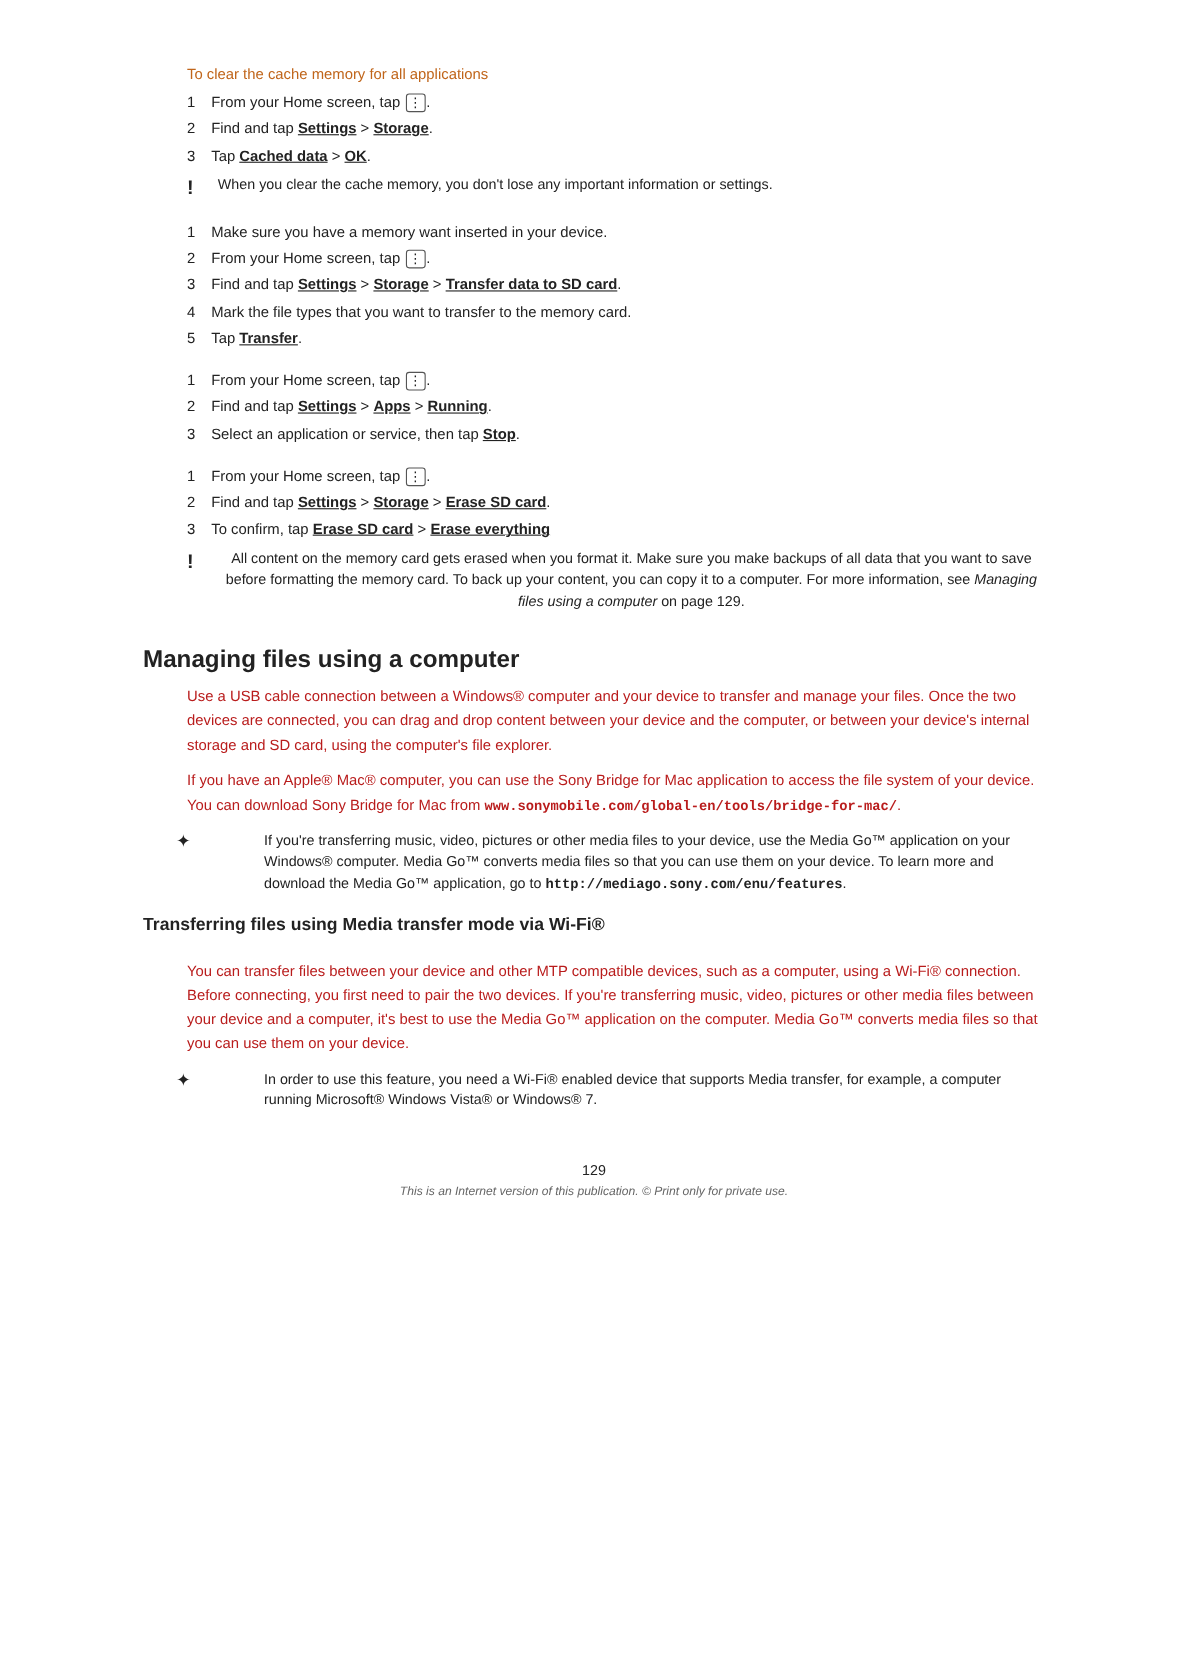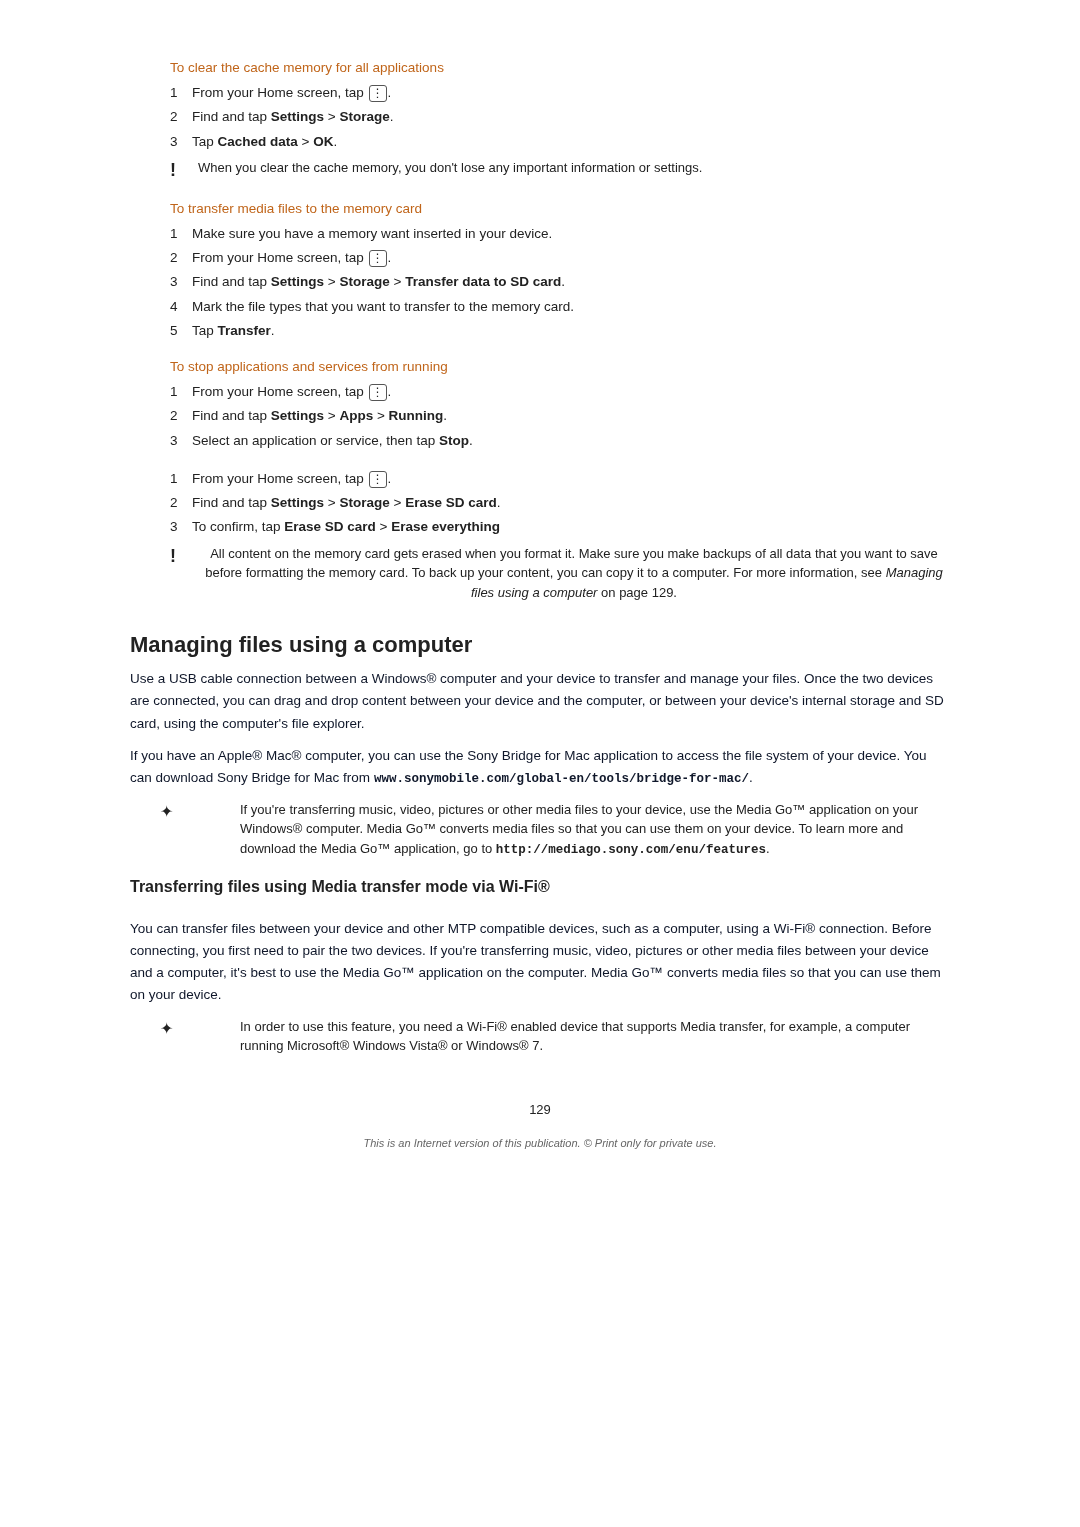--- a/index.html
+++ b/index.html
@@ -47,20 +47,21 @@
     .step-num {
       min-width: 22px;
       font-size: 13.5px;
       color: #222;
     }
     .step-text {
       flex: 1;
     }
     .bold {
       font-weight: bold;
+      text-decoration: underline;
     }
     .note-block {
       display: flex;
       align-items: flex-start;
       margin-left: 40px;
       margin-bottom: 10px;
       margin-top: 6px;
     }
     .note-icon {
       font-size: 18px;
@@ -121,42 +122,43 @@
     .h3-title {
       font-size: 16px;
       font-weight: bold;
       color: #222;
       margin-bottom: 22px;
       margin-top: 18px;
     }
     .body-text {
       font-size: 13.5px;
       line-height: 1.65;
-      color: #0f172a;
-      margin-bottom: 10px;
+      color: #b91c1c;
+      margin-bottom: 10px;
+      margin-left: 40px;
     }
     .italic {
       font-style: italic;
     }
     .monospace-link {
       font-family: 'Courier New', monospace;
       font-size: 12.5px;
       font-weight: bold;
     }
     .page-footer {
       width: 820px;
       text-align: center;
       border-top: none;
       padding-top: 10px;
       margin-top: 20px;
     }
     .page-number {
       font-size: 13px;
       color: #222;
-      margin-bottom: 20px;
+      margin-bottom: 6px;
     }
     .footer-legal {
       font-size: 11px;
       color: #666;
       margin-top: 4px;
       font-style: italic;
     }
   </style>
 </head>
 <body>
@@ -179,21 +181,20 @@
         <span class="step-text">Tap <span class="bold">Cached data</span> &gt; <span class="bold">OK</span>.</span>
       </li>
     </ol>
     <div class="note-block">
       <span class="note-icon">!</span>
       <span class="note-text">When you clear the cache memory, you don't lose any important information or settings.</span>
     </div>
   </div>
 
   <div class="section">
-    <div class="section-title">To transfer media files to the memory card</div>
     <ol class="step-list">
       <li>
         <span class="step-num">1</span>
         <span class="step-text">Make sure you have a memory want inserted in your device.</span>
       </li>
       <li>
         <span class="step-num">2</span>
         <span class="step-text">From your Home screen, tap <span class="icon-grid">⋮</span>.</span>
       </li>
       <li>
@@ -205,21 +206,20 @@
         <span class="step-text">Mark the file types that you want to transfer to the memory card.</span>
       </li>
       <li>
         <span class="step-num">5</span>
         <span class="step-text">Tap <span class="bold">Transfer</span>.</span>
       </li>
     </ol>
   </div>
 
   <div class="section">
-    <div class="section-title">To stop applications and services from running</div>
     <ol class="step-list">
       <li>
         <span class="step-num">1</span>
         <span class="step-text">From your Home screen, tap <span class="icon-grid">⋮</span>.</span>
       </li>
       <li>
         <span class="step-num">2</span>
         <span class="step-text">Find and tap <span class="bold">Settings</span> &gt; <span class="bold">Apps</span> &gt; <span class="bold">Running</span>.</span>
       </li>
       <li>

